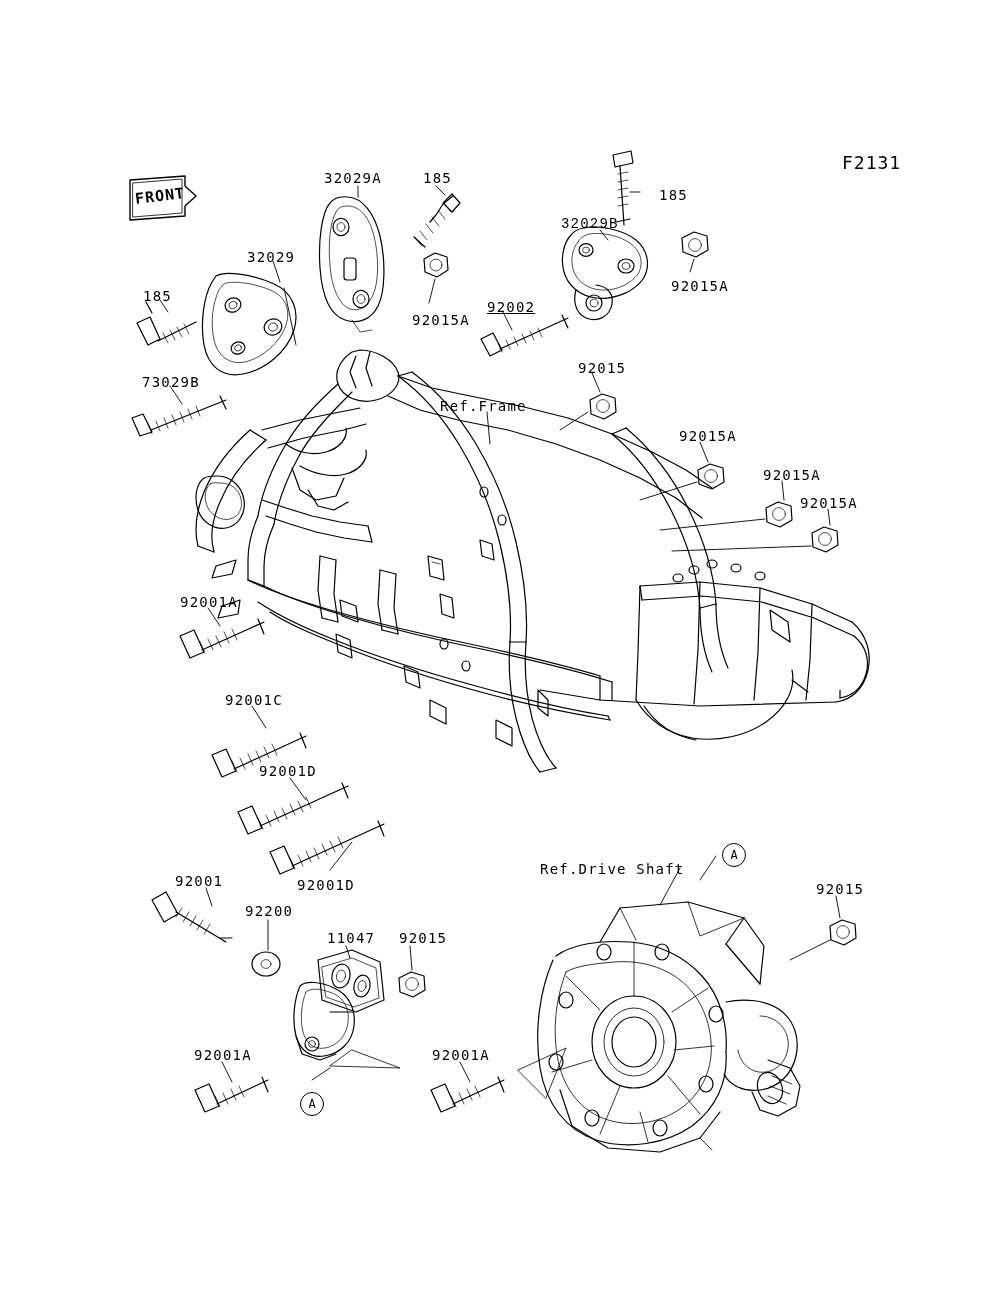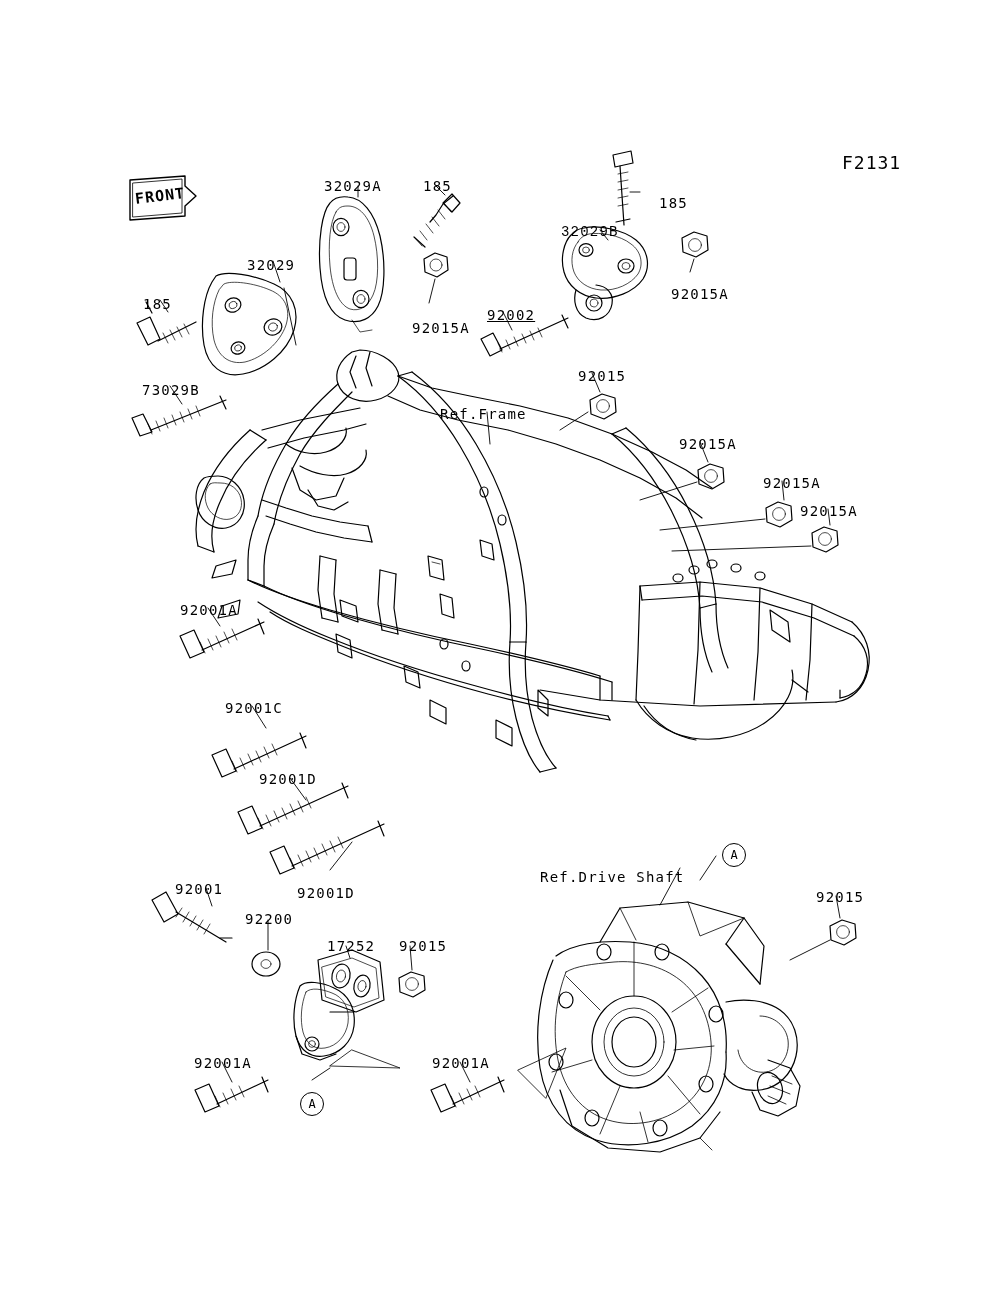--- a/index.html
+++ b/index.html
@@ -15,21 +15,20 @@
     font-family: "DejaVu Sans Mono", monospace;
     overflow: hidden;
   }
   .label {
     position: absolute;
     font-family: "DejaVu Sans Mono", monospace;
     font-size: 14px;
     letter-spacing: 1.2px;
     color: #000000;
     white-space: nowrap;
-    margin-top: 8px;
   }
   .diagram-id {
     position: absolute;
     font-family: "DejaVu Sans Mono", monospace;
     font-size: 18px;
     letter-spacing: 1px;
     color: #000000;
   }
   svg.art {
     position: absolute;
@@ -525,19 +524,19 @@
   <div class="label" style="left:578px; top:360px;">92015</div>
   <div class="label" style="left:679px; top:428px;">92015A</div>
   <div class="label" style="left:763px; top:467px;">92015A</div>
   <div class="label" style="left:800px; top:495px;">92015A</div>
   <div class="label" style="left:180px; top:594px;">92001A</div>
   <div class="label" style="left:225px; top:692px;">92001C</div>
   <div class="label" style="left:259px; top:763px;">92001D</div>
   <div class="label" style="left:297px; top:877px;">92001D</div>
   <div class="label" style="left:175px; top:873px;">92001</div>
   <div class="label" style="left:245px; top:903px;">92200</div>
-  <div class="label" style="left:327px; top:930px;">17252</div>
+  <div class="label" style="left:327px; top:930px;">11047</div>
   <div class="label" style="left:399px; top:930px;">92015</div>
   <div class="label" style="left:816px; top:881px;">92015</div>
   <div class="label" style="left:194px; top:1047px;">92001A</div>
   <div class="label" style="left:432px; top:1047px;">92001A</div>
 
 </div>
 
 </body></html>

